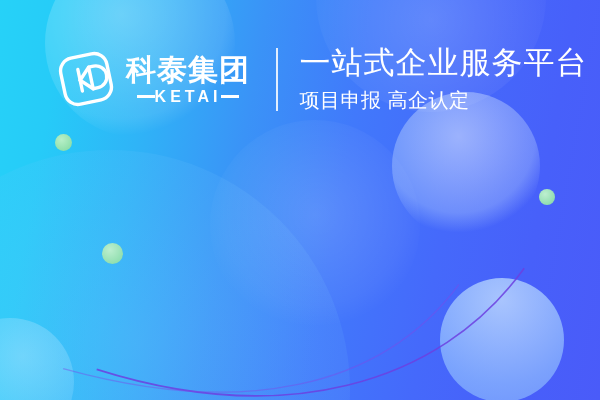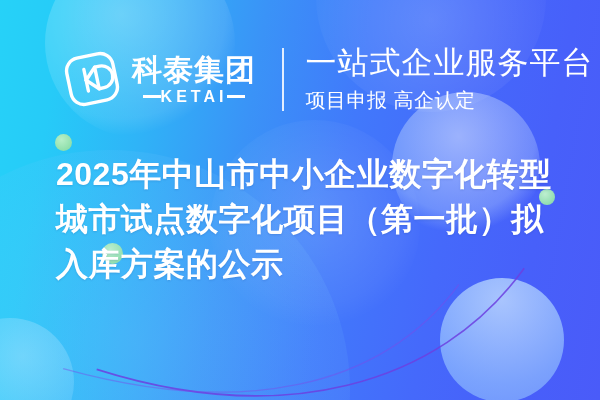--- a/index.html
+++ b/index.html
@@ -70,21 +70,21 @@
   .dot-b { left:102px; top:243px; width:21px; height:21px;
            background: radial-gradient(circle at 38% 32%, #BDEFCF, #81D9A4); }
   .dot-c { left:539px; top:189px; width:16px; height:16px;
            background: radial-gradient(circle at 38% 32%, #BDEFCF, #7FD5A3); }
 
   .arc { position:absolute; left:0; top:0; width:600px; height:400px; }
 
   
   .header {
     position:absolute; left:0; top:40px; width:600px; height:78px;
-    display:flex; align-items:center;padding-left:6px;
+    display:flex; align-items:center;
   }
 
   .logo-lockup { display:flex; align-items:center; margin-left:56px; }
 
   .logo-mark { width:60px; height:60px; flex:0 0 60px; }
 
   .logo-words { margin-left:10px; display:flex; flex-direction:column; align-items:center; }
   .logo-cn {
     font-size:30px; font-weight:700; color:#ffffff; letter-spacing:1px;
     line-height:34px; white-space:nowrap;
@@ -165,19 +165,14 @@
     </div>
 
     <div class="divider"></div>
 
     <div class="tagline">
       <div class="tagline-main">一站式企业服务平台</div>
       <div class="tagline-sub">项目申报 高企认定</div>
     </div>
   </div>
 
-  <div class="title-block">
-    <div class="title-line">2025年中山市中小企业数字化转型</div>
-    <div class="title-line">城市试点数字化项目（第一批）拟</div>
-    <div class="title-line">入库方案的公示</div>
-  </div>
 
 </div>
 
 </body></html>

